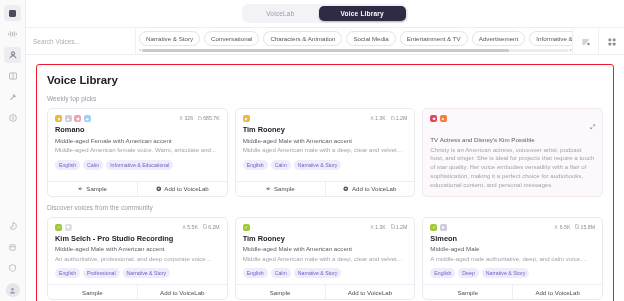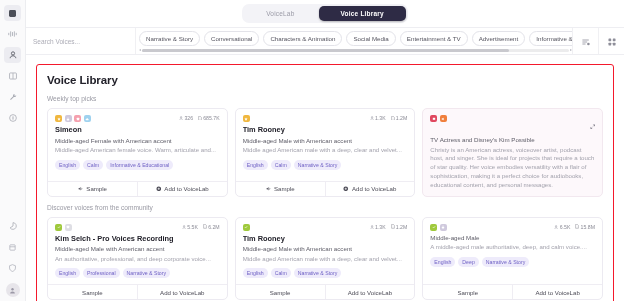--- a/index.html
+++ b/index.html
@@ -382,21 +382,21 @@
                     <span>326</span>
                   </span>
                   <span class="stat">
                     <svg width="4" height="4.6" viewBox="0 0 8 10">
                         <path d="M1 .7h3.6L7 3v6.3H1z" fill="none" stroke="currentColor" stroke-width="1.1"></path>
                       </svg>
                     <span>685.7K</span>
                   </span>
                 </div>
               </div>
-              <div class="card-name">Simeon</div>
+              <div class="card-name">Romano</div>
               <div class="card-sub">Middle-aged Female with American accent</div>
               <div class="card-desc clamp1">Middle-aged American female voice. Warm, articulate and...</div>
               <div class="tags">
                 <span class="tag">English</span>
                 <span class="tag">Calm</span>
                 <span class="tag">Informative &amp; Educational</span>
               </div>
             </div>
             <div class="card-actions">
               <div class="act">
@@ -535,21 +535,21 @@
                     <span>5.5K</span>
                   </span>
                   <span class="stat">
                     <svg width="4" height="4.6" viewBox="0 0 8 10">
                         <path d="M1 .7h3.6L7 3v6.3H1z" fill="none" stroke="currentColor" stroke-width="1.1"></path>
                       </svg>
                     <span>6.2M</span>
                   </span>
                 </div>
               </div>
-              <div class="card-name">Kim Selch - Pro Voices Recording</div>
+              <div class="card-name">Kim Selch - Pro Studio Recording</div>
               <div class="card-sub">Middle-aged Male with American accent</div>
               <div class="card-desc clamp1">An authoritative, professional, and deep corporate voice...</div>
               <div class="tags">
                 <span class="tag">English</span>
                 <span class="tag">Professional</span>
                 <span class="tag">Narrative &amp; Story</span>
               </div>
             </div>
             <div class="card-actions">
               <div class="act">
@@ -635,20 +635,21 @@
                     <span>6.5K</span>
                   </span>
                   <span class="stat">
                     <svg width="4" height="4.6" viewBox="0 0 8 10">
                         <path d="M1 .7h3.6L7 3v6.3H1z" fill="none" stroke="currentColor" stroke-width="1.1"></path>
                       </svg>
                     <span>15.8M</span>
                   </span>
                 </div>
               </div>
+              <div class="card-name">Simeon</div>
               <div class="card-sub">Middle-aged Male</div>
               <div class="card-desc clamp1">A middle-aged male authoritative, deep, and calm voice....</div>
               <div class="tags">
                 <span class="tag">English</span>
                 <span class="tag">Deep</span>
                 <span class="tag">Narrative &amp; Story</span>
               </div>
             </div>
             <div class="card-actions">
               <div class="act">

